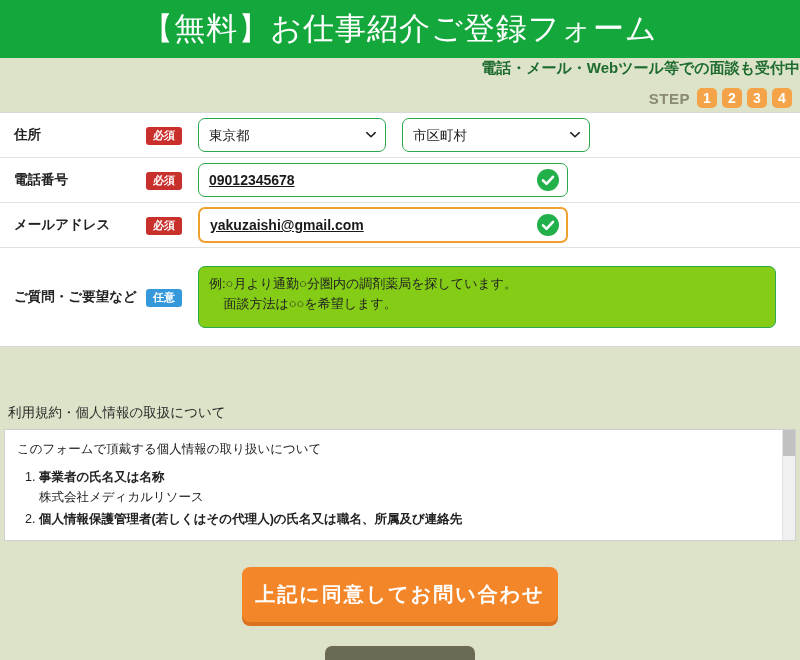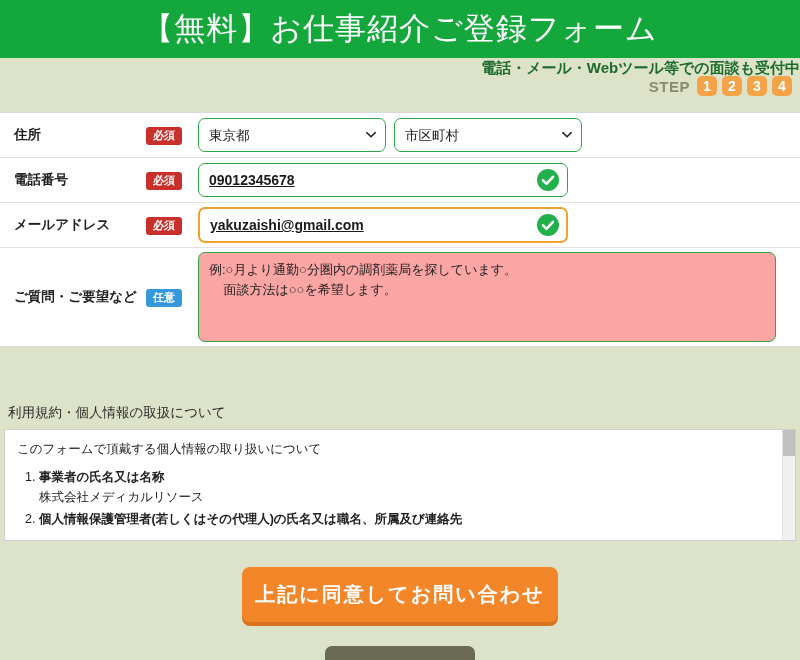--- a/index.html
+++ b/index.html
@@ -44,21 +44,21 @@
     right: 0;
     text-align: right;
     color: #1d6b2f;
     font-size: 15px;
     font-weight: bold;
     white-space: nowrap;
   }
   .step-wrap {
     position: absolute;
     right: 8px;
-    top: 18px;
+    top: 30px;
     display: flex;
     align-items: center;
     gap: 5px;
   }
   .step-label {
     color: #8a8a6e;
     font-size: 15px;
     font-weight: bold;
     letter-spacing: 0.5px;
     margin-right: 2px;
@@ -117,21 +117,21 @@
     color: #fff;
     line-height: 1.25;
   }
   .badge-required { background: #c9302c; }
   .badge-optional { background: #3498db; }
 
   .field-cell {
     flex: 1 1 auto;
     display: flex;
     align-items: center;
-    gap: 8px;
+    gap: 16px;
   }
 
   
   .sel {
     appearance: none;
     -webkit-appearance: none;
     width: 188px;
     height: 34px;
     border: 1px solid #2aa84a;
     border-radius: 7px;
@@ -181,24 +181,24 @@
     position: absolute;
     right: 9px;
     top: 50%;
     transform: translateY(-50%);
     width: 22px;
     height: 22px;
   }
 
   .ta {
     width: 578px;
-    height: 90px;
+    height: 62px;
     border: 1px solid #2aa84a;
     border-radius: 7px;
-    background: #fca5a5;
+    background: #84cc16;
     font-family: "Liberation Sans", "DejaVu Sans", sans-serif;
     font-size: 13px;
     color: #222;
     padding: 7px 10px;
     box-sizing: border-box;
     resize: none;
     outline: none;
     line-height: 1.55;
   }
   .ta::placeholder { color: #222; }

